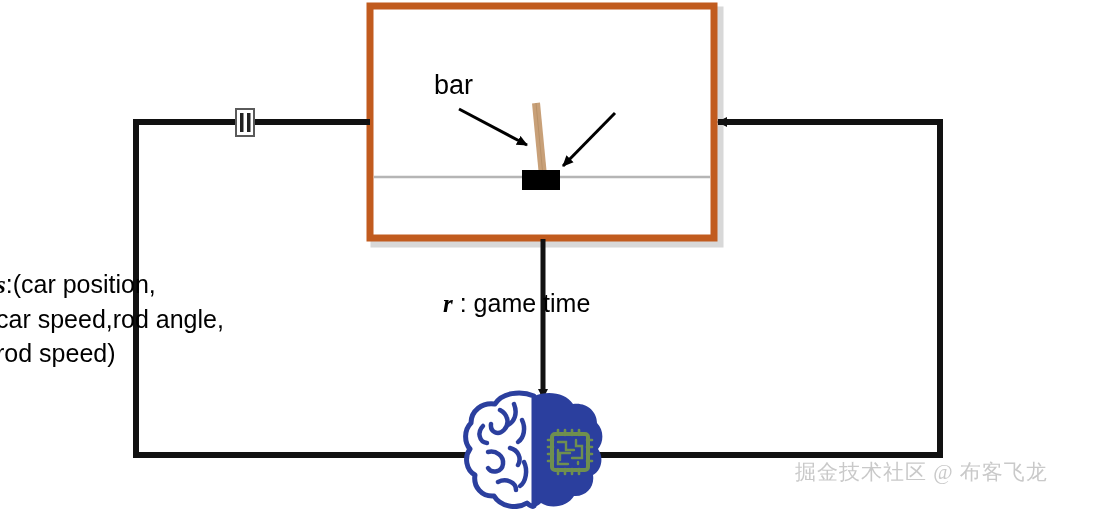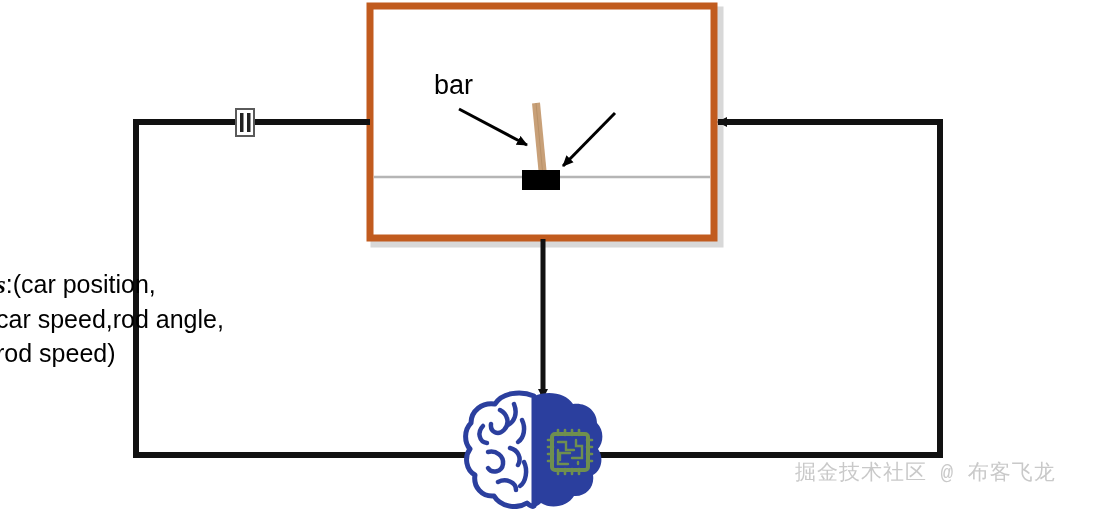--- a/index.html
+++ b/index.html
@@ -25,21 +25,21 @@
   .sym{font-family:"Liberation Serif", serif;font-style:italic;font-weight:700;}
 
   #state-label{left:-4px;top:267px;}
   #reward-label{left:443px;top:286px;}
   #action-label{left:855px;top:286px;}
 
   #watermark{
     left:795px;top:458px;
     font-size:21px;color:#c9c9c9;
     letter-spacing:1px;
-    font-family:Liberation Mono, monospace;
+    font-family:Liberation Serif, serif;
   }
 </style>
 </head>
 <body>
 
 <div id="stage">
 
   <svg id="svgroot" viewBox="0 0 1100 509">
     <defs>
       <marker id="arrowBlack" markerWidth="12" markerHeight="12" refX="9" refY="5" orient="auto" markerUnits="userSpaceOnUse">
@@ -149,17 +149,20 @@
   <div class="txt lbl-car"></div>
 
   <div class="txt edge-label" id="state-label">
     <div>
       <span class="sym">s</span><span>:</span><span>(car position,</span>
     </div>
     <div>car speed,rod angle,</div>
     <div>rod speed)</div>
   </div>
 
+  <div class="txt edge-label" id="reward-label">
+    <span class="sym">r</span><span> : </span><span>game time</span>
+  </div>
 
 
   <div class="txt" id="watermark">掘金技术社区 @ 布客飞龙</div>
 
 </div>
 
 </body></html>

